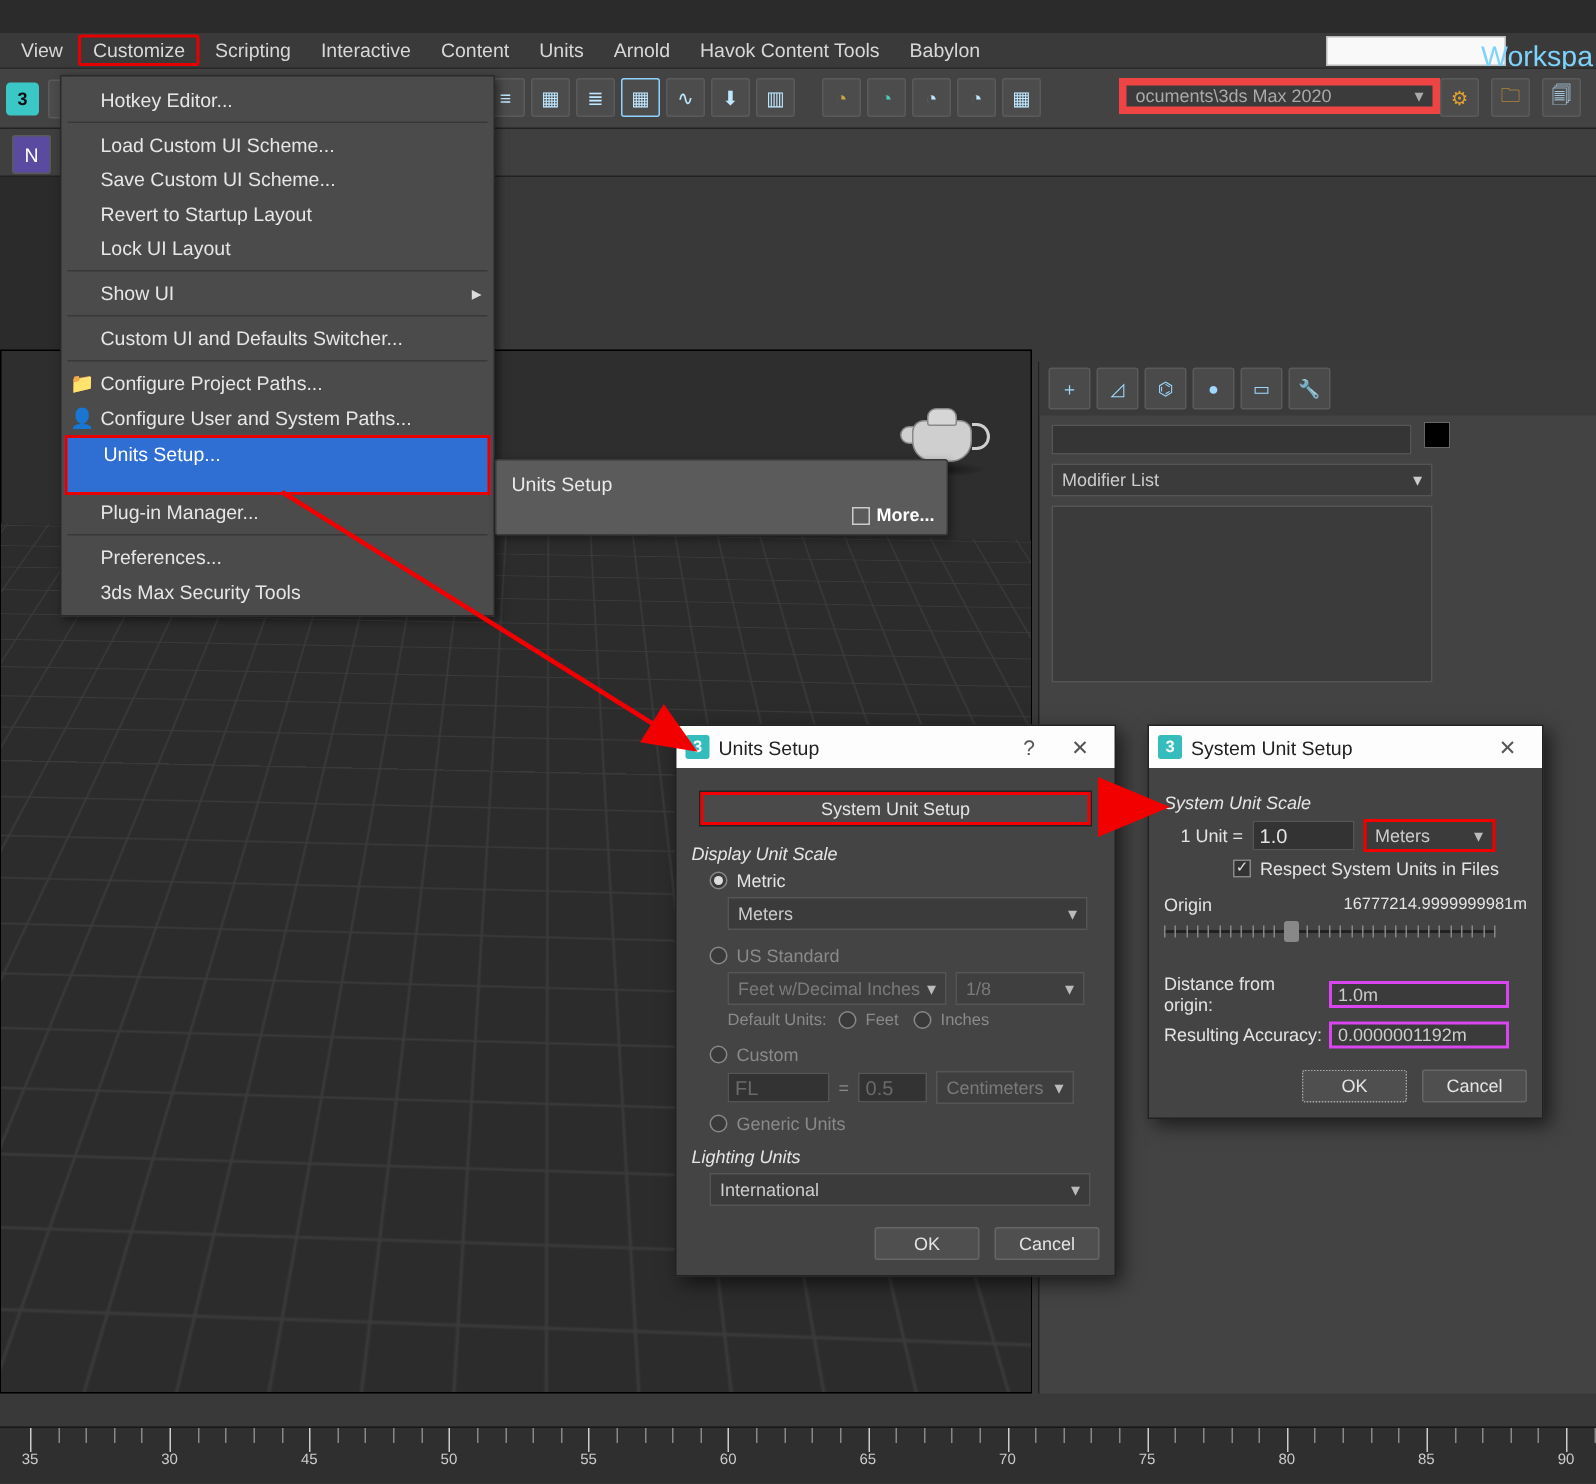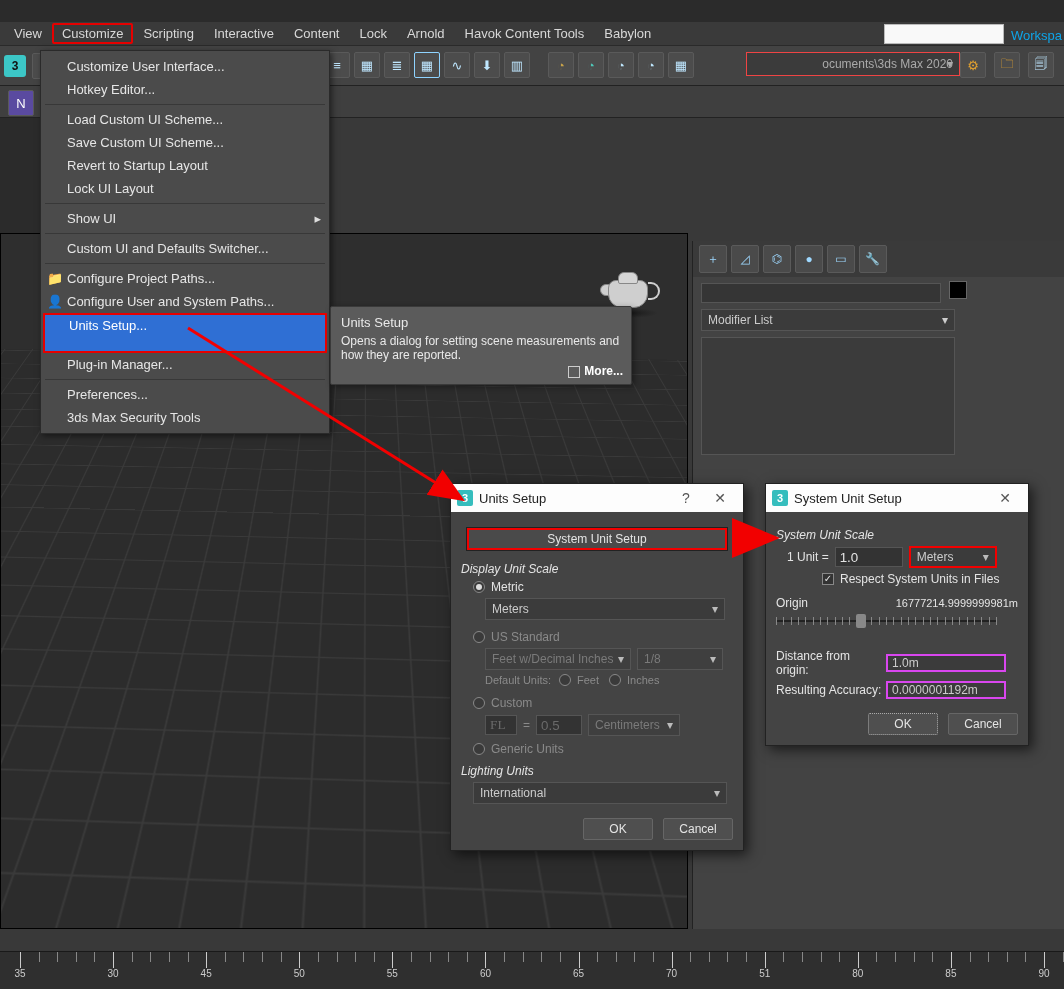--- a/index.html
+++ b/index.html
@@ -2,27 +2,27 @@
 <html><head>
 <meta charset="utf-8">
 <style>
   html,body{margin:0;padding:0;width:1064px;height:989px;overflow:hidden;font-family:"Segoe UI",Tahoma,sans-serif;font-size:12px;color:#ddd;background:#393939;}
   *{box-sizing:border-box;}
   
   .menubar{position:absolute;left:0;top:22px;height:24px;width:100%;background:#3a3a3a;border-bottom:1px solid #2a2a2a;display:flex;align-items:center;padding-left:4px;}
   .menubar .mitem{padding:3px 10px;color:#d8d8d8;font-size:13px;cursor:default;}
   .menubar .mitem.highlight{border:2px solid #e60000;border-radius:2px;padding:1px 8px;}
   .topstrip{position:absolute;left:0;top:0;height:22px;width:100%;background:#2b2b2b;}
-  .workspace-label{position:absolute;right:2px;top:28px;color:#0ea5e9;font-size:13px;}
+  .workspace-label{position:absolute;right:2px;top:28px;color:#7dd3fc;font-size:19px;}
   .userbox{position:absolute;right:60px;top:24px;width:120px;height:20px;background:#f9f9f9;border:1px solid #bbb;}
   
   .toolbar{position:absolute;left:0;top:46px;height:40px;width:100%;background:#434343;border-bottom:1px solid #222;display:flex;align-items:center;}
   .tbicon{width:26px;height:26px;background:#4c4c4c;border:1px solid #5a5a5a;margin:0 2px;border-radius:2px;display:flex;align-items:center;justify-content:center;color:#bfe7ff;font-size:13px;}
   .tblogo{width:22px;height:22px;background:#3cc7c7;color:#111;font-weight:bold;border-radius:3px;display:flex;align-items:center;justify-content:center;margin:0 4px;}
-  .pathbox{position:absolute;right:104px;top:52px;width:214px;height:24px;background:#3b3b3b;border:1px solid #ef4444;color:#aaa;display:flex;align-items:center;padding:0 6px;font-size:12px;justify-content:flex-end;}
+  .pathbox{position:absolute;right:104px;top:52px;width:214px;height:24px;background:#3b3b3b;border:5px solid #ef4444;color:#aaa;display:flex;align-items:center;padding:0 6px;font-size:12px;}
   .pathbox::after{content:"▾";position:absolute;right:6px;color:#aaa;}
   
   .toolbar2{position:absolute;left:0;top:86px;height:32px;width:100%;background:#3f3f3f;border-bottom:1px solid #222;}
   .dark-left{position:absolute;left:0;top:118px;width:40px;height:810px;background:#2b2b2b;}
   
   .viewport{position:absolute;left:0;top:233px;width:688px;height:696px;background:#2e2e2e;border:1px solid #000;overflow:hidden;}
   .grid{position:absolute;left:-420px;top:120px;width:1500px;height:900px;background:
     repeating-linear-gradient(0deg,#3a3a3a 0,#3a3a3a 1px,transparent 1px,transparent 28px),
     repeating-linear-gradient(90deg,#3a3a3a 0,#3a3a3a 1px,transparent 1px,transparent 28px),#2c2c2c;
     transform:perspective(900px) rotateX(62deg) rotateZ(2deg);transform-origin:50% 0%;}
@@ -96,21 +96,21 @@
 <body>
 
 <div class="topstrip"></div>
 
 <div class="menubar">
   <span class="mitem">View</span>
   <span class="mitem highlight">Customize</span>
   <span class="mitem">Scripting</span>
   <span class="mitem">Interactive</span>
   <span class="mitem">Content</span>
-  <span class="mitem">Lock</span>
+  <span class="mitem">Units</span>
   <span class="mitem">Arnold</span>
   <span class="mitem">Havok Content Tools</span>
   <span class="mitem">Babylon</span>
 </div>
 <div class="userbox"></div>
 <span class="workspace-label">Workspa</span>
 
 <div class="toolbar">
   <div class="tblogo">3</div>
   <div class="tbicon">▫</div>
@@ -170,21 +170,20 @@
   </div>
   <div class="name-input"></div>
   <div class="swatch"></div>
   <div class="modlist">
       <span>Modifier List</span>
     </div>
   <div class="modstack"></div>
 </div>
 
 <div class="dropdown">
-  <div class="dd-item">Customize User Interface...</div>
   <div class="dd-item">Hotkey Editor...</div>
   <div class="dd-sep"></div>
   <div class="dd-item">Load Custom UI Scheme...</div>
   <div class="dd-item">Save Custom UI Scheme...</div>
   <div class="dd-item">Revert to Startup Layout</div>
   <div class="dd-item">Lock UI Layout</div>
   <div class="dd-sep"></div>
   <div class="dd-item sub">Show UI</div>
   <div class="dd-sep"></div>
   <div class="dd-item">Custom UI and Defaults Switcher...</div>
@@ -193,21 +192,20 @@
   <div class="dd-item"><span class="dd-icon">👤</span><span>Configure User and System Paths...</span></div>
   <div class="dd-item hl">Units Setup...</div>
   <div class="dd-item">Plug-in Manager...</div>
   <div class="dd-sep"></div>
   <div class="dd-item">Preferences...</div>
   <div class="dd-item">3ds Max Security Tools</div>
 </div>
 
 <div class="tooltip">
   <div class="tt-title">Units Setup</div>
-  <div>Opens a dialog for setting scene measurements and how they are reported.</div>
   <div style="height:14px"></div>
   <span class="tt-more"><span class="tt-more-ic"></span><span>More...</span></span>
 </div>
 
 <div class="dialog" style="left:450px;top:483px;width:294px;">
   <div class="titlebar">
     <span class="tico">3</span>
     <span>Units Setup</span>
     <span style="flex:1"></span>
     <span class="wbtn">?</span>
@@ -243,21 +241,21 @@
         <span>Feet</span>
       <span class="radio" style="margin-left:10px"></span>
         <span>Inches</span>
     </div>
 
     <div class="radio-row disabled" style="margin-top:10px">
       <span class="radio"></span>
       <span>Custom</span>
     </div>
     <div style="display:flex;gap:6px;align-items:center;margin:2px 0 6px 24px;color:#8a8a8a">
-      <input class="txtin disabled" style="width: 32px; font-family: Liberation Serif, serif;" value="FL">
+      <input class="txtin disabled" style="width: 68px;" value="FL">
       <span>=</span>
       <input class="txtin disabled" style="width: 46px;" value="0.5">
       <div class="sel disabled" style="width:92px">
           <span>Centimeters</span>
         </div>
     </div>
 
     <div class="radio-row disabled">
       <span class="radio"></span>
       <span>Generic Units</span>
@@ -404,21 +402,21 @@
     <div class="tick" style="left: 615.782px;"></div>
     <div class="tick" style="left: 634.4px;"></div>
     <div class="tick" style="left: 653.018px;"></div>
     <div class="tick major" style="left: 671.636px;"></div>
     <div class="lbl" style="left: 671.636px;">70</div>
     <div class="tick" style="left: 690.255px;"></div>
     <div class="tick" style="left: 708.873px;"></div>
     <div class="tick" style="left: 727.491px;"></div>
     <div class="tick" style="left: 746.109px;"></div>
     <div class="tick major" style="left: 764.727px;"></div>
-    <div class="lbl" style="left: 764.727px;">51</div>
+    <div class="lbl" style="left: 764.727px;">75</div>
     <div class="tick" style="left: 783.345px;"></div>
     <div class="tick" style="left: 801.964px;"></div>
     <div class="tick" style="left: 820.582px;"></div>
     <div class="tick" style="left: 839.2px;"></div>
     <div class="tick major" style="left: 857.818px;"></div>
     <div class="lbl" style="left: 857.818px;">80</div>
     <div class="tick" style="left: 876.436px;"></div>
     <div class="tick" style="left: 895.055px;"></div>
     <div class="tick" style="left: 913.673px;"></div>
     <div class="tick" style="left: 932.291px;"></div>

